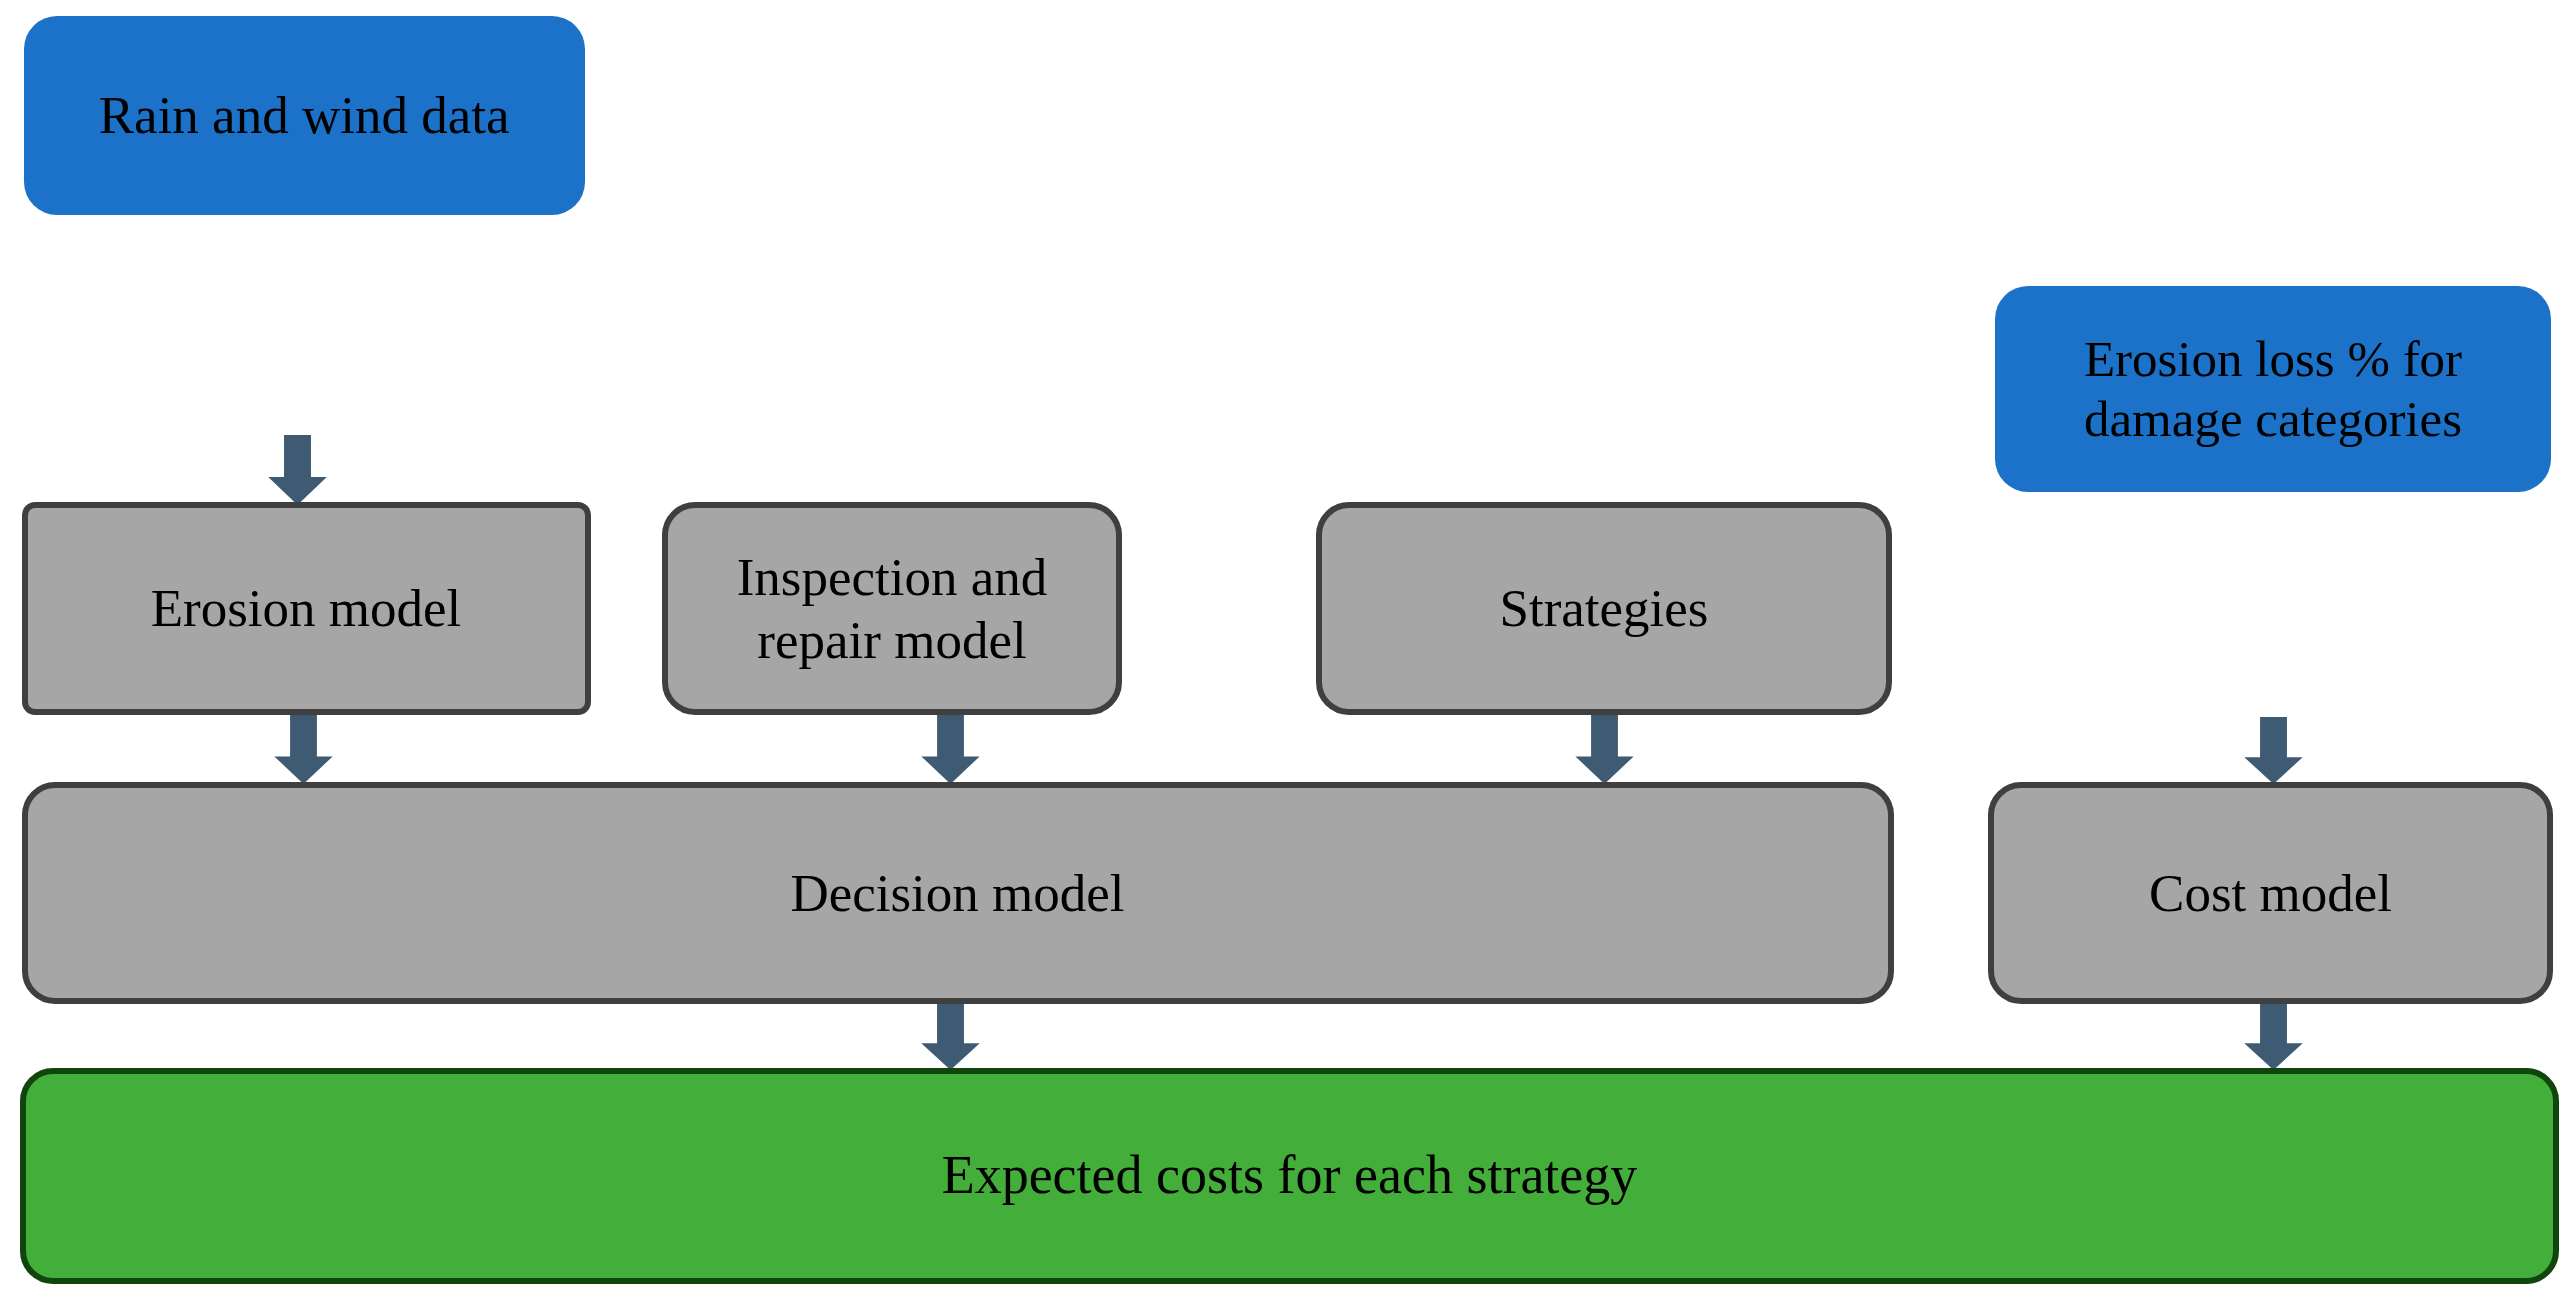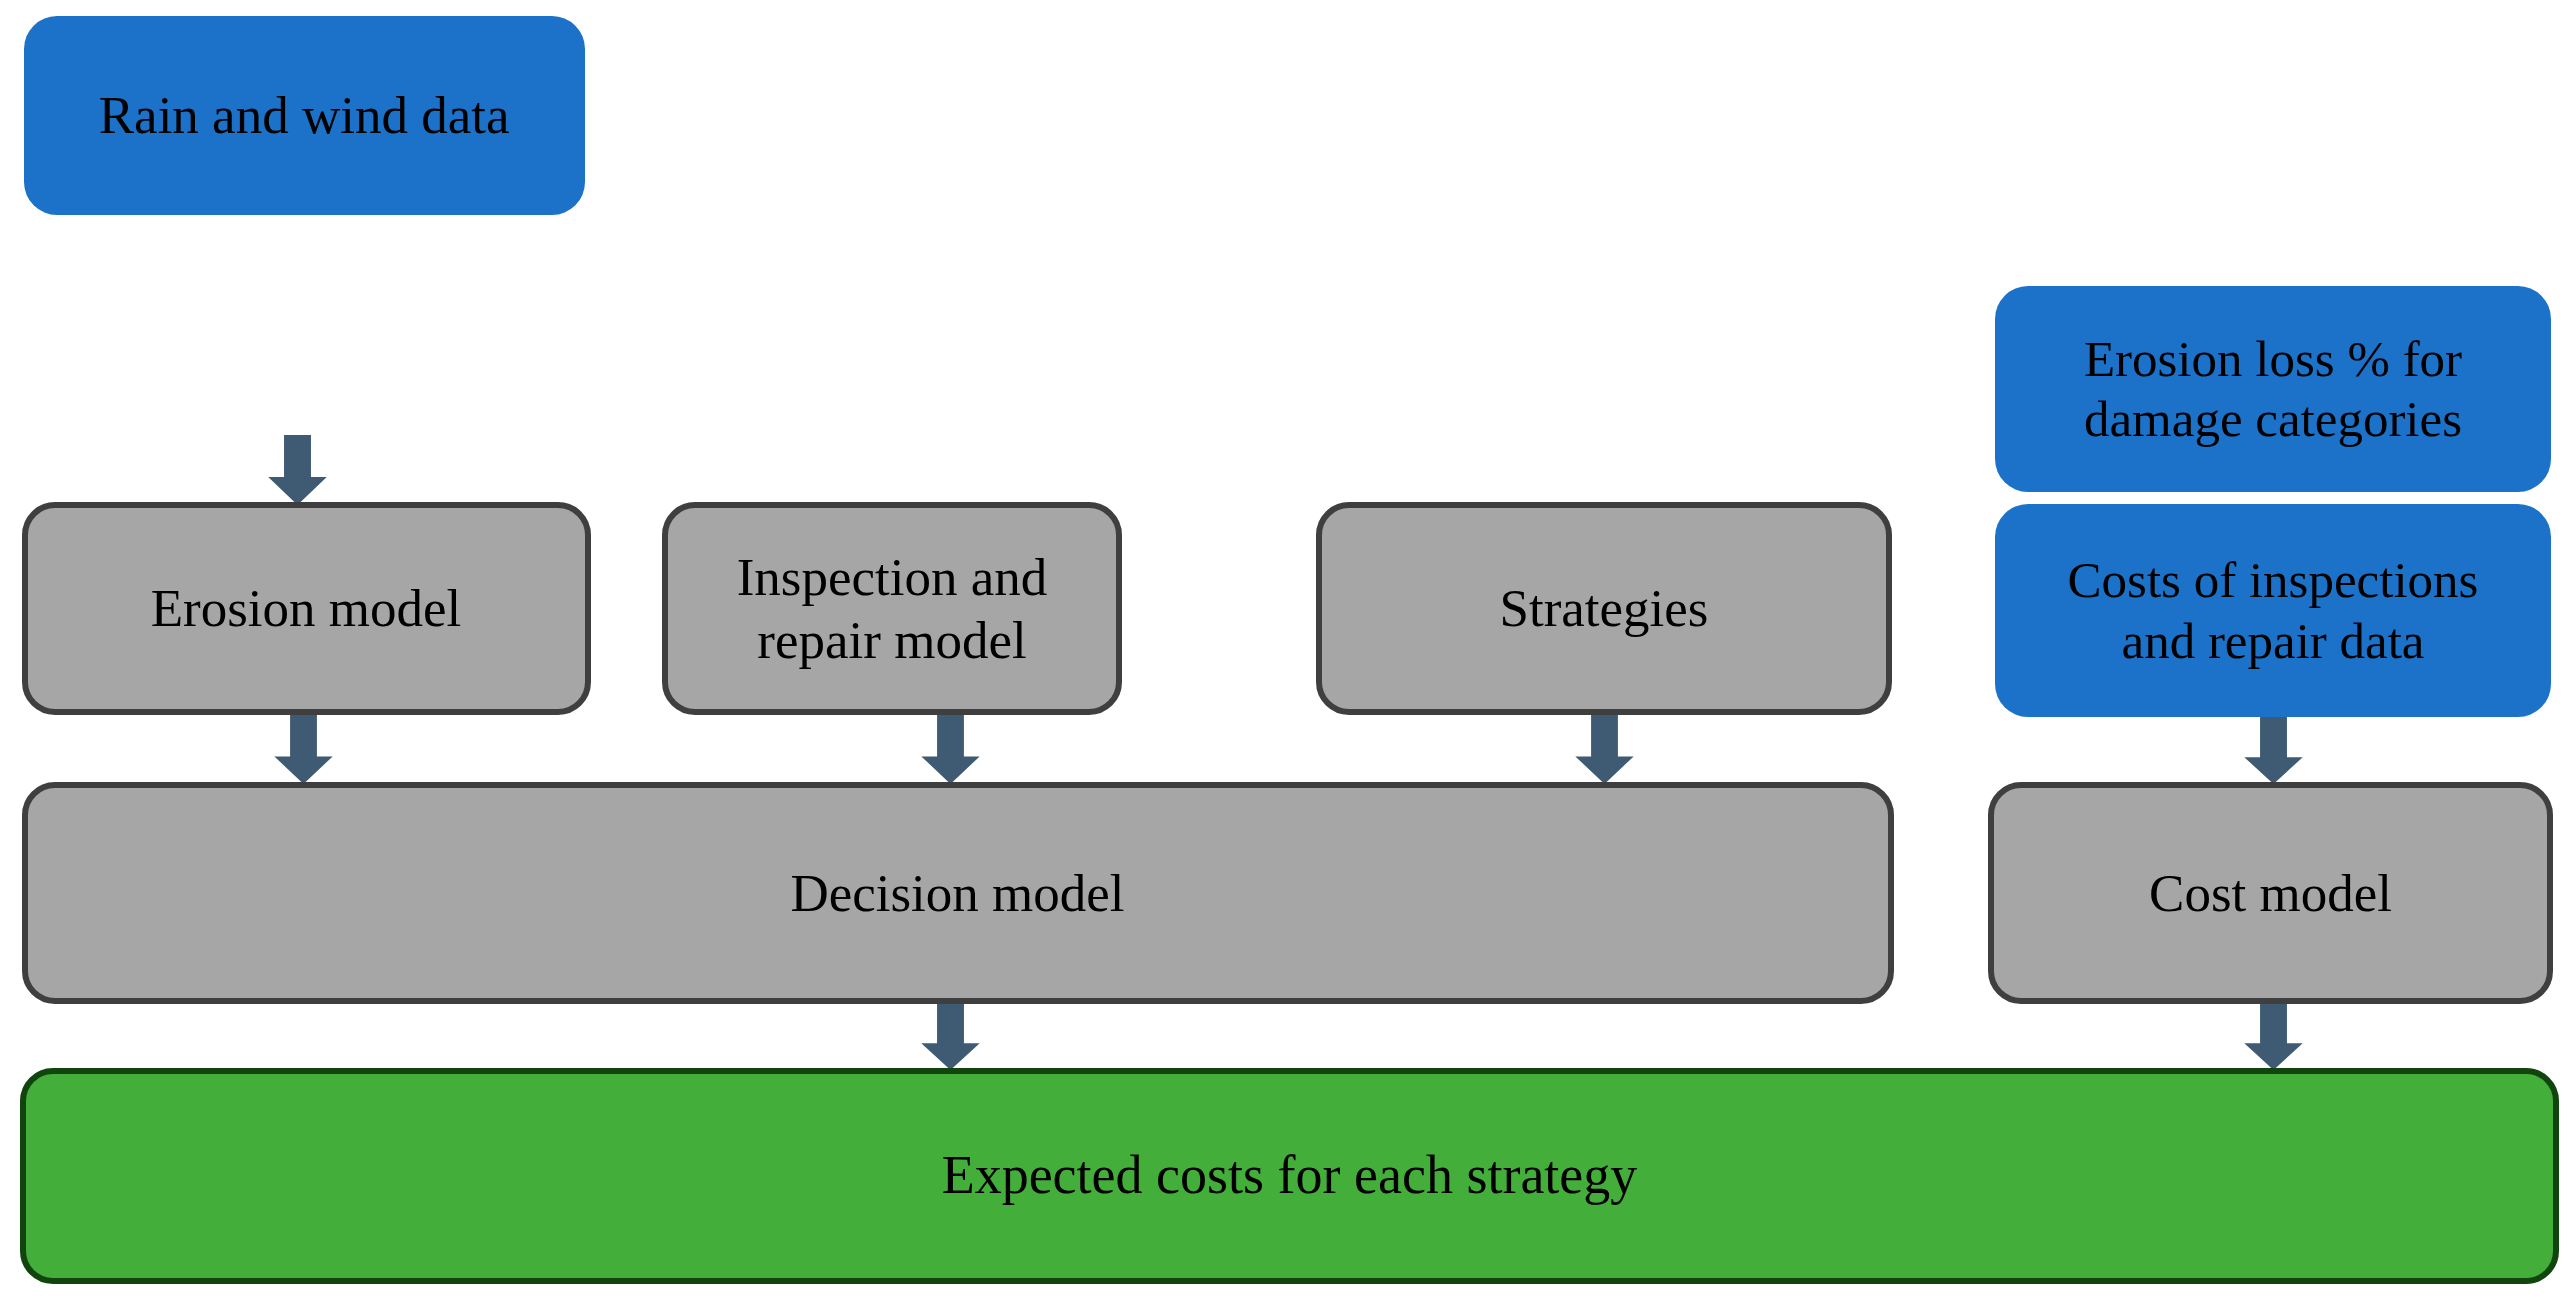--- a/index.html
+++ b/index.html
@@ -87,37 +87,33 @@
       </svg>
     </div>
     <div class="arrow" style="left: 2244px; top: 1003px; width: 59px; height: 67px;">
       <svg width="59" height="67" viewBox="0 0 82 94">
         <polygon points="22.14,0 59.86,0 59.86,56.4 82,56.4 41,94 0,56.4 22.14,56.4" fill="#3F5B73"></polygon>
       </svg>
     </div>
     <div class="node node-blue" style="left: 23.6px; top: 15.7px; width: 561px; height: 199px;">
       <span class="node-label" style="font-size: 53px;">Rain and wind data</span>
     </div>
-    <div class="node node-gray" style="left: 21.5px; top: 502px; width: 569px; height: 213px;">
+    <div class="node node-gray" style="left: 21.5px; top: 502px; width: 569px; height: 213px; border-radius: 13px;">
       <span class="node-label" style="font-size: 53px;">Erosion model</span>
     </div>
     <div class="node node-gray" style="left: 662px; top: 502px; width: 460px; height: 213px;">
       <span class="node-label" style="font-size: 53px;">Inspection and
 repair model</span>
     </div>
     <div class="node node-gray" style="left: 1316px; top: 502px; width: 576px; height: 213px;">
       <span class="node-label" style="font-size: 53px;">Strategies</span>
     </div>
     <div class="node node-blue" style="left: 1995px; top: 286px; width: 556px; height: 206px;">
       <span class="node-label" style="font-size: 51px;">Erosion loss % for
 damage categories</span>
-    </div>
-    <div class="node node-blue" style="left: 1995px; top: 504px; width: 556px; height: 213px;">
-      <span class="node-label" style="font-size: 51px;">Costs of inspections
-and repair data</span>
     </div>
     <div class="node node-gray" style="left: 21.5px; top: 782px; width: 1872px; height: 222px;">
       <span class="node-label" style="font-size: 53px;">Decision model</span>
     </div>
     <div class="node node-gray" style="left: 1988px; top: 782px; width: 565px; height: 222px;">
       <span class="node-label" style="font-size: 53px;">Cost model</span>
     </div>
     <div class="node node-green" style="left: 20px; top: 1068px; width: 2539px; height: 216px;">
       <span class="node-label" style="font-size: 54px;">Expected costs for each strategy</span>
     </div>

